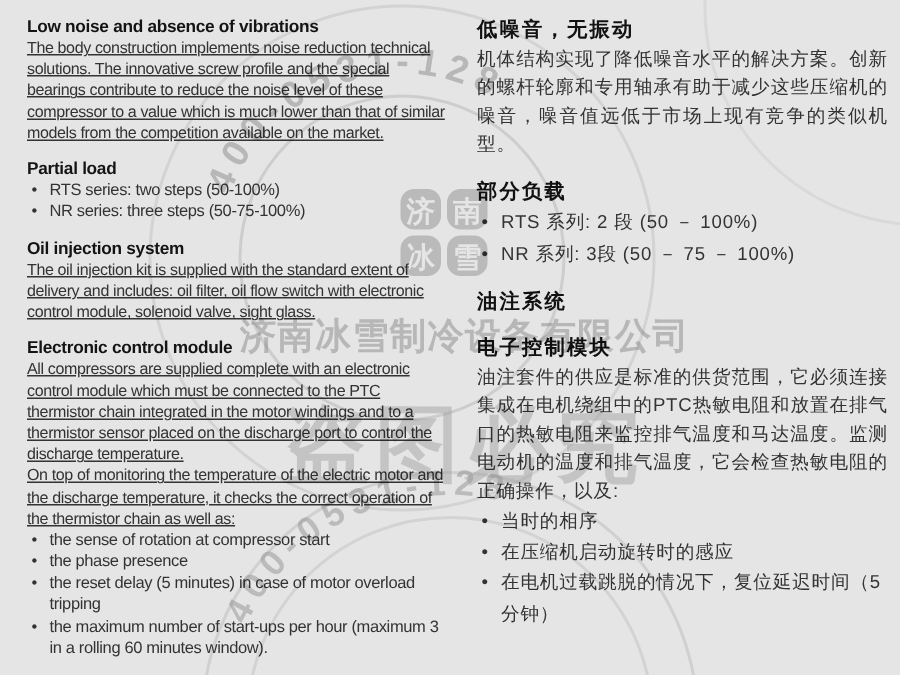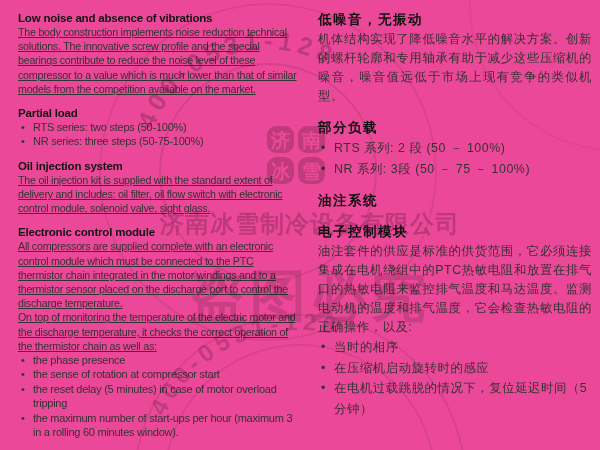--- a/index.html
+++ b/index.html
@@ -2,21 +2,21 @@
 <html><head>
 <meta charset="utf-8">
 <style>
   html,body{margin:0;padding:0;}
   body{
     width:600px;height:450px;overflow:hidden;position:relative;
     background:#fcfcfc;
     font-family:"Liberation Sans", sans-serif;
     color:#333;
   }
-  .page{position:absolute;inset:0;background:#ec4899;}
+  .page{position:absolute;inset:0;background:#e5e5e5;}
   .col{position:absolute;top:0;}
   .col-en{left:18px;width:282px;padding-top:12px;}
   .col-zh{left:318px;width:274px;padding-top:11px;}
   .sec{margin:0 0 12px 0;}
   .sec h3{margin:0 0 1px 0;color:#141414;}
   .sec p{margin:0;}
   .sec ul{margin:0;padding:0;list-style:none;}
   .sec li{position:relative;}
   .sec li::before{content:"\2022";position:absolute;color:#333;}
 
@@ -64,22 +64,22 @@
     <section class="sec">
       <h3>Oil injection system</h3>
       <p>The oil injection kit is supplied with the standard extent of delivery and includes: oil filter, oil flow switch with electronic control module, solenoid valve, sight glass.</p>
     </section>
 
     <section class="sec">
       <h3>Electronic control module</h3>
       <p>All compressors are supplied complete with an electronic control module which must be connected to the PTC thermistor chain integrated in the motor windings and to a thermistor sensor placed on the discharge port to control the discharge temperature.</p>
       <p>On top of monitoring the temperature of the electric motor and the discharge temperature, it checks the correct operation of the thermistor chain as well as:</p>
       <ul>
+        <li>the sense of rotation at compressor start</li>
         <li>the phase presence</li>
-        <li>the sense of rotation at compressor start</li>
         <li>the reset delay (5 minutes) in case of motor overload tripping</li>
         <li>the maximum number of start-ups per hour (maximum 3 in a rolling 60 minutes window).</li>
       </ul>
     </section>
 
   </div>
 
   <div class="col col-zh">
 
     <section class="sec">

